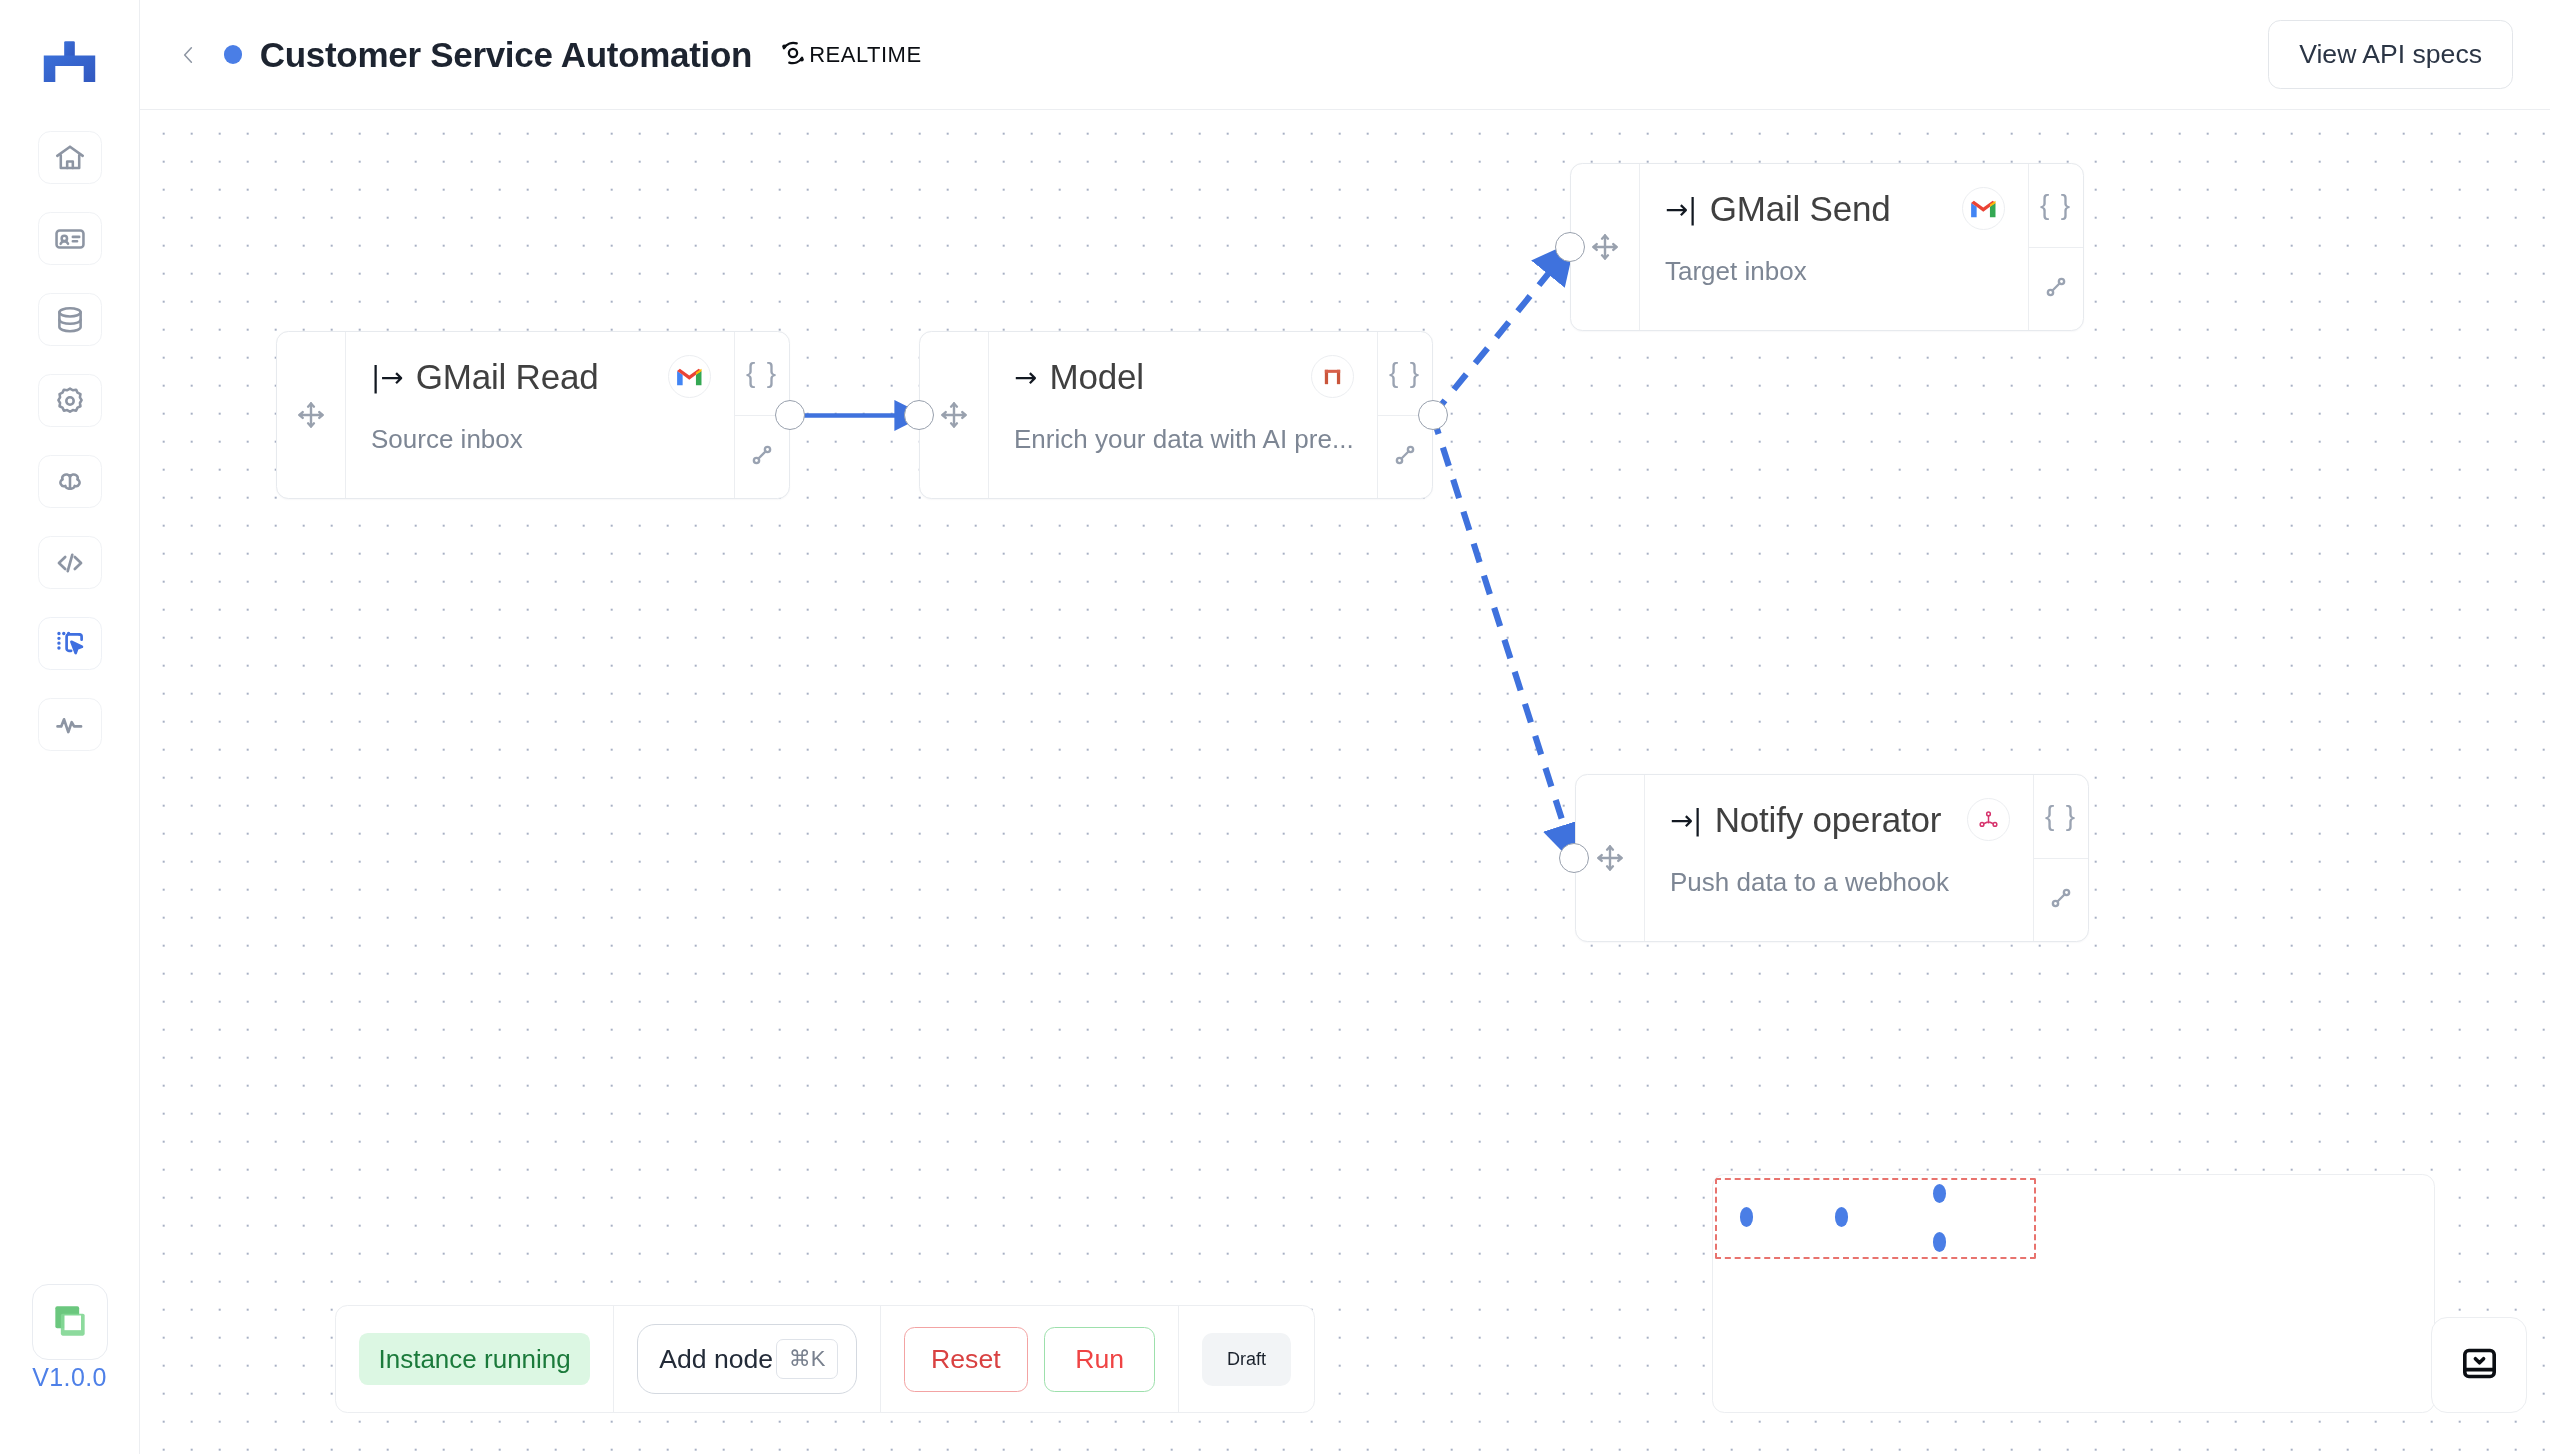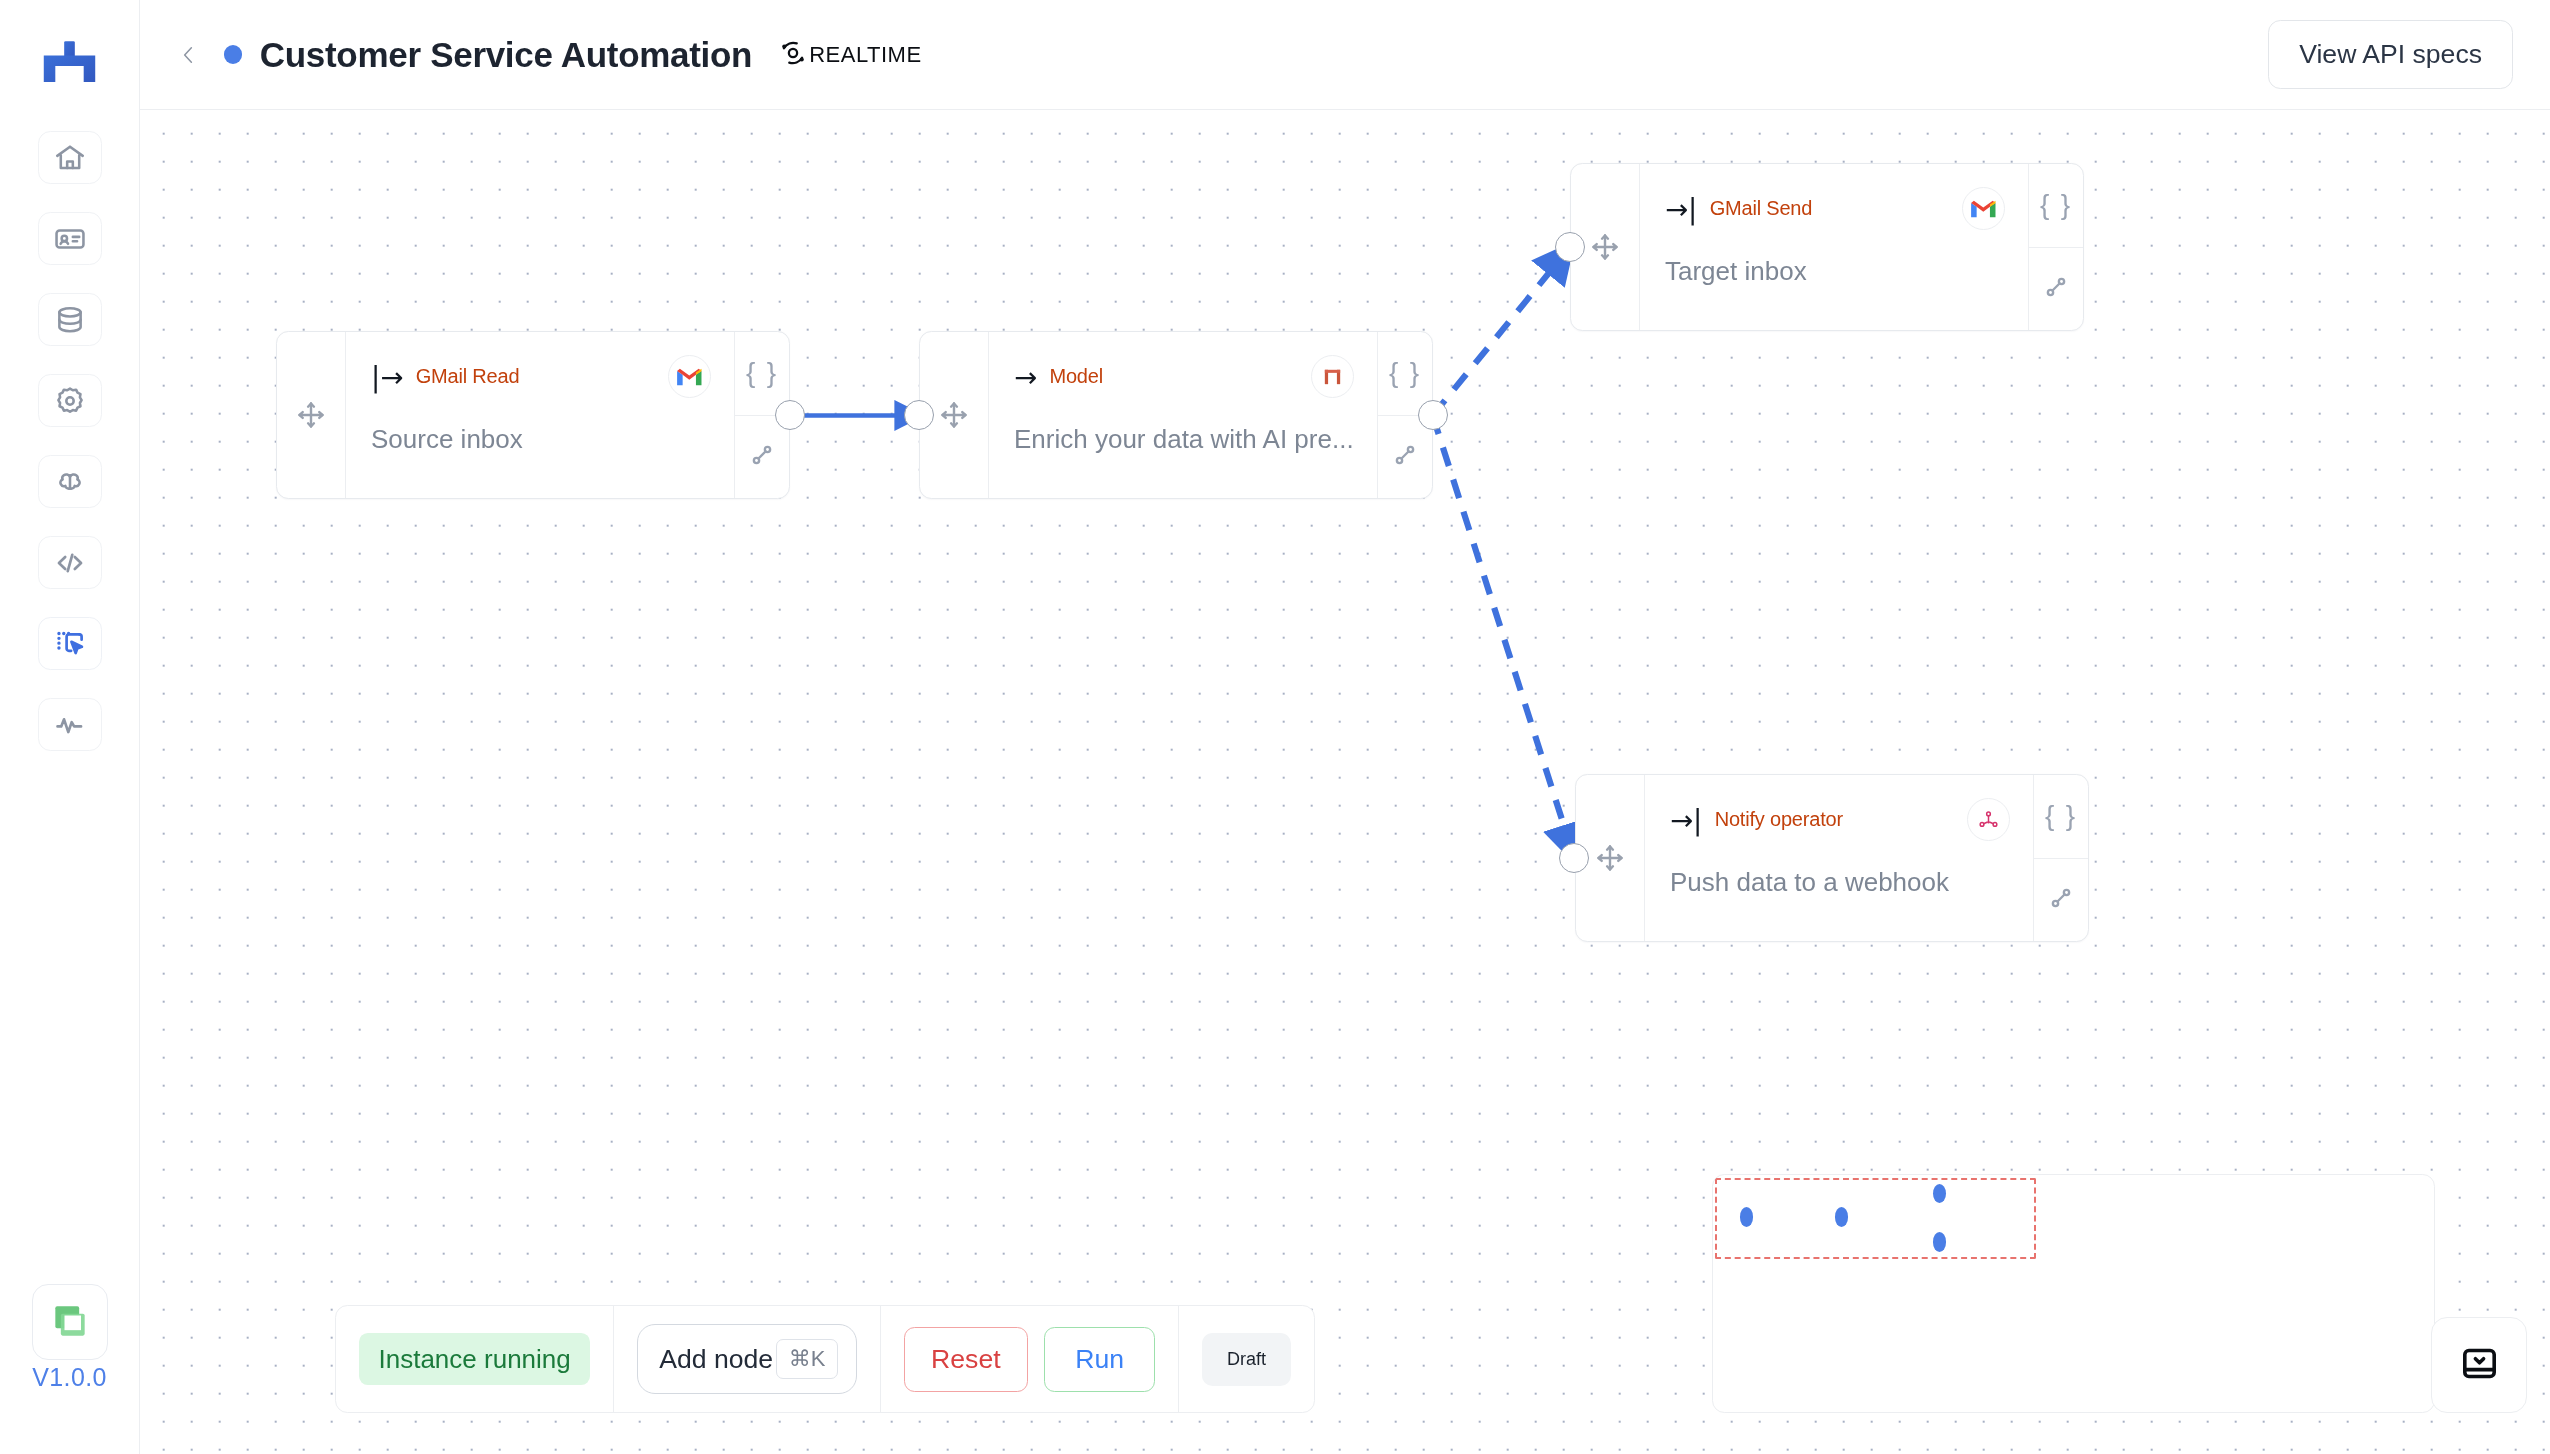--- a/index.html
+++ b/index.html
@@ -80,21 +80,21 @@
     display: flex;
     box-shadow: 0 0.9px 1.8px rgba(20,30,50,.03);
   }
   .node-drag {
     width: 69px; border-right: 1.8px solid #eceef1;
     display: flex; align-items: center; justify-content: center;
     cursor: move; flex: none;
   }
   .node-body { flex: 1; padding: 23px 23px 23px 25px; display: flex; flex-direction: column; }
   .node-head { display: flex; align-items: center; }
-  .node-title { font-size: 20px; color: #c2410c; white-space: nowrap; letter-spacing:-0.2px; }
+  .node-title { font-size: 35px; color: #404040; white-space: nowrap; letter-spacing:-0.2px; }
   .node-dirmark { font-size: 27.5px; color: #121821; margin-right: 12.4px; font-family:"DejaVu Sans", sans-serif; }
   .node-spacer { flex: 1; }
   .node-avatar {
     width: 43px; height: 43px; border-radius: 50%;
     border: 1.8px solid #eceef1; background: #fff;
     display:flex; align-items:center; justify-content:center; flex:none;
   }
   .node-sub { font-size: 26px; color: #7d8694; margin-top: 26px; white-space: nowrap; }
   .node-rail {
     width: 55px; border-left: 1.8px solid #eceef1;
@@ -132,21 +132,21 @@
   .kbd {
     border: 1.8px solid #dfe3e9; border-radius: 7px; color: #78808e;
     font-size: 22px; padding: 6.2px 11.5px;
   }
   .btn-reset {
     border: 1.8px solid #f3a3a3; color: #d94141; background:#fff;
     border-radius: 10.6px; padding: 16px 26.6px; font-size: 26.6px; cursor:pointer;
     font-family: "Liberation Sans", sans-serif;
   }
   .btn-run {
-    border: 1.8px solid #9de0ac; color: #3b82f6; background:#fff;
+    border: 1.8px solid #9de0ac; color: #ef4444; background:#fff;
     border-radius: 10.6px; padding: 16px 30px; font-size: 26.6px; cursor:pointer;
     margin-left: 16px; font-family: "Liberation Sans", sans-serif;
   }
   .btn-draft {
     background: #f2f4f6; color: #1b222d; border: none;
     border-radius: 10.6px; padding: 16px 25px; font-size: 18px; cursor:pointer;
     font-family: "Liberation Sans", sans-serif;
   }
 
   

